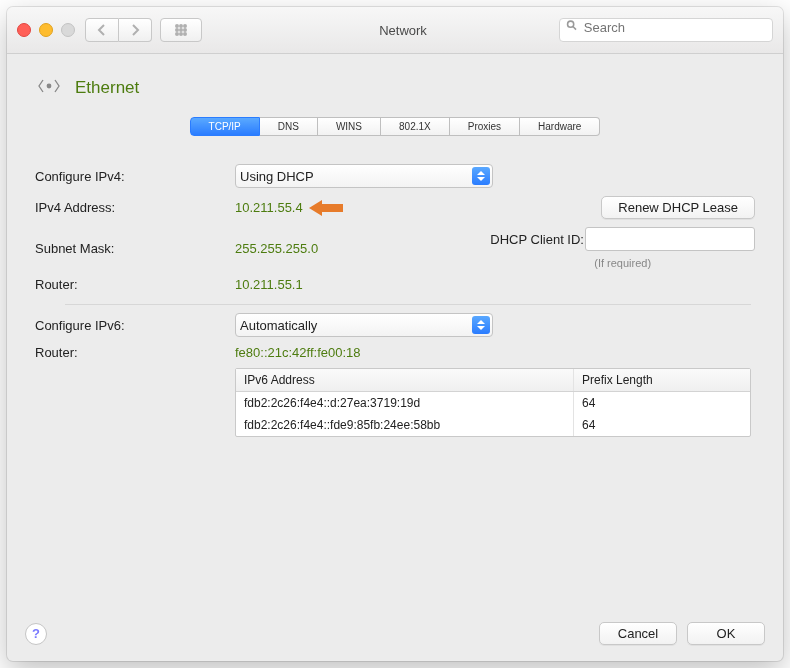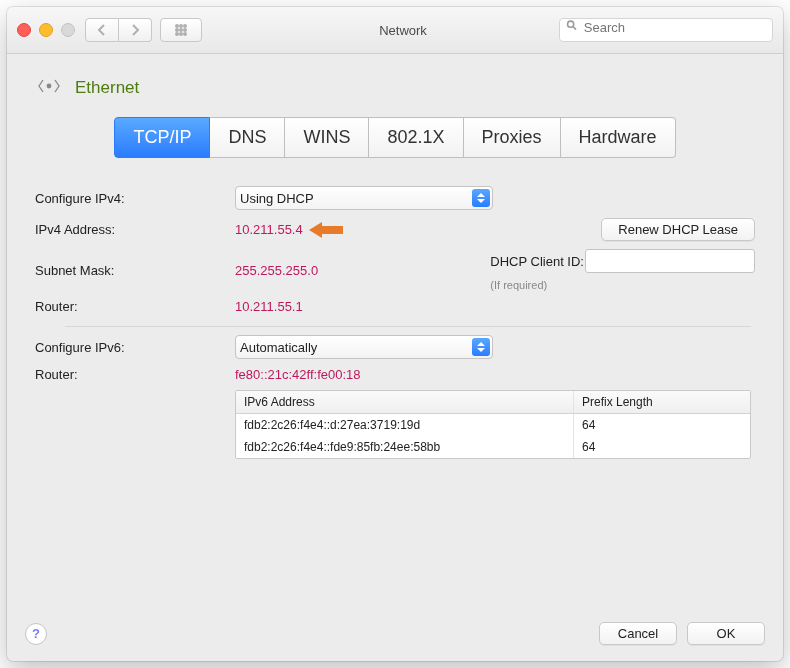--- a/index.html
+++ b/index.html
@@ -54,34 +54,34 @@
     padding:18px 28px 14px;
   }
   .sh-icon{color:#777}
   .sh-icon svg{width:28px;height:28px;stroke:#888;stroke-width:1.3;fill:none}
   .sh-title{font-size:17px;color:#4d7c0f}
   
   .tabs{display:flex;justify-content:center;padding:0 0 14px}
   .tab{
     border:1px solid #bfbfbf;
     background:linear-gradient(#fff,#f2f2f2);
-    padding:9px 18px;font-size:18px;color:#333;
+    padding:3px 18px;font-size:10px;color:#333;
     border-left:none;
   }
   .tab:first-child{border-left:1px solid #bfbfbf;border-radius:4px 0 0 4px}
   .tab:last-child{border-radius:0 4px 4px 0}
   .tab.active{
     background:linear-gradient(#5aa9ff,#2a7cff);
     border-color:#2a7cff;color:#fff;
   }
   
   .content{flex:1;padding:6px 28px 0;position:relative}
   .row{display:flex;align-items:center;margin:8px 0}
   .label{width:190px;text-align:left;padding-right:10px;color:#222}
-  .value{color:#be185d}
+  .value{color:#4d7c0f}
   .select{
     width:250px;height:22px;
     background:linear-gradient(#fff,#f3f3f3);
     border:1px solid #c4c4c4;border-radius:4px;
     display:flex;align-items:center;justify-content:space-between;
     padding:0 2px 0 4px;font-size:13px;
   }
   .select .stepper{
     width:18px;height:18px;border-radius:3px;
     background:linear-gradient(#59a8ff,#2a7cff);
@@ -89,21 +89,21 @@
   }
   .stepper::before,.stepper::after{content:"";width:0;height:0;border-left:4px solid transparent;border-right:4px solid transparent}
   .stepper::before{border-bottom:4px solid #fff;margin-bottom:2px}
   .stepper::after{border-top:4px solid #fff}
   .btn{
     background:linear-gradient(#fff,#f2f2f2);
     border:1px solid #c8c8c8;border-radius:5px;
     padding:3px 16px;font-size:13px;color:#222;
     box-shadow:0 1px 0 rgba(0,0,0,.05);
   }
-  .right-col{margin-left:auto;display:flex;flex-direction:column;align-items:flex-start;gap:6px}
+  .right-col{margin-left:auto;display:flex;flex-direction:column;align-items:center;gap:6px}
   .dhcp-row{display:flex;align-items:center;gap:1px}
   .textfield{width:164px;height:20px;border:1px solid #c4c4c4;border-radius:3px;background:#fff}
   .hint{font-size:11px;color:#888}
   .pointer{margin-left:6px;display:inline-flex;align-items:center}
   .pointer svg{width:34px;height:18px}
   
   .table{
     margin-left:200px;margin-right:4px;margin-top:6px;
     border:1px solid #c9c9c9;background:#fff;
     border-radius:2px;

